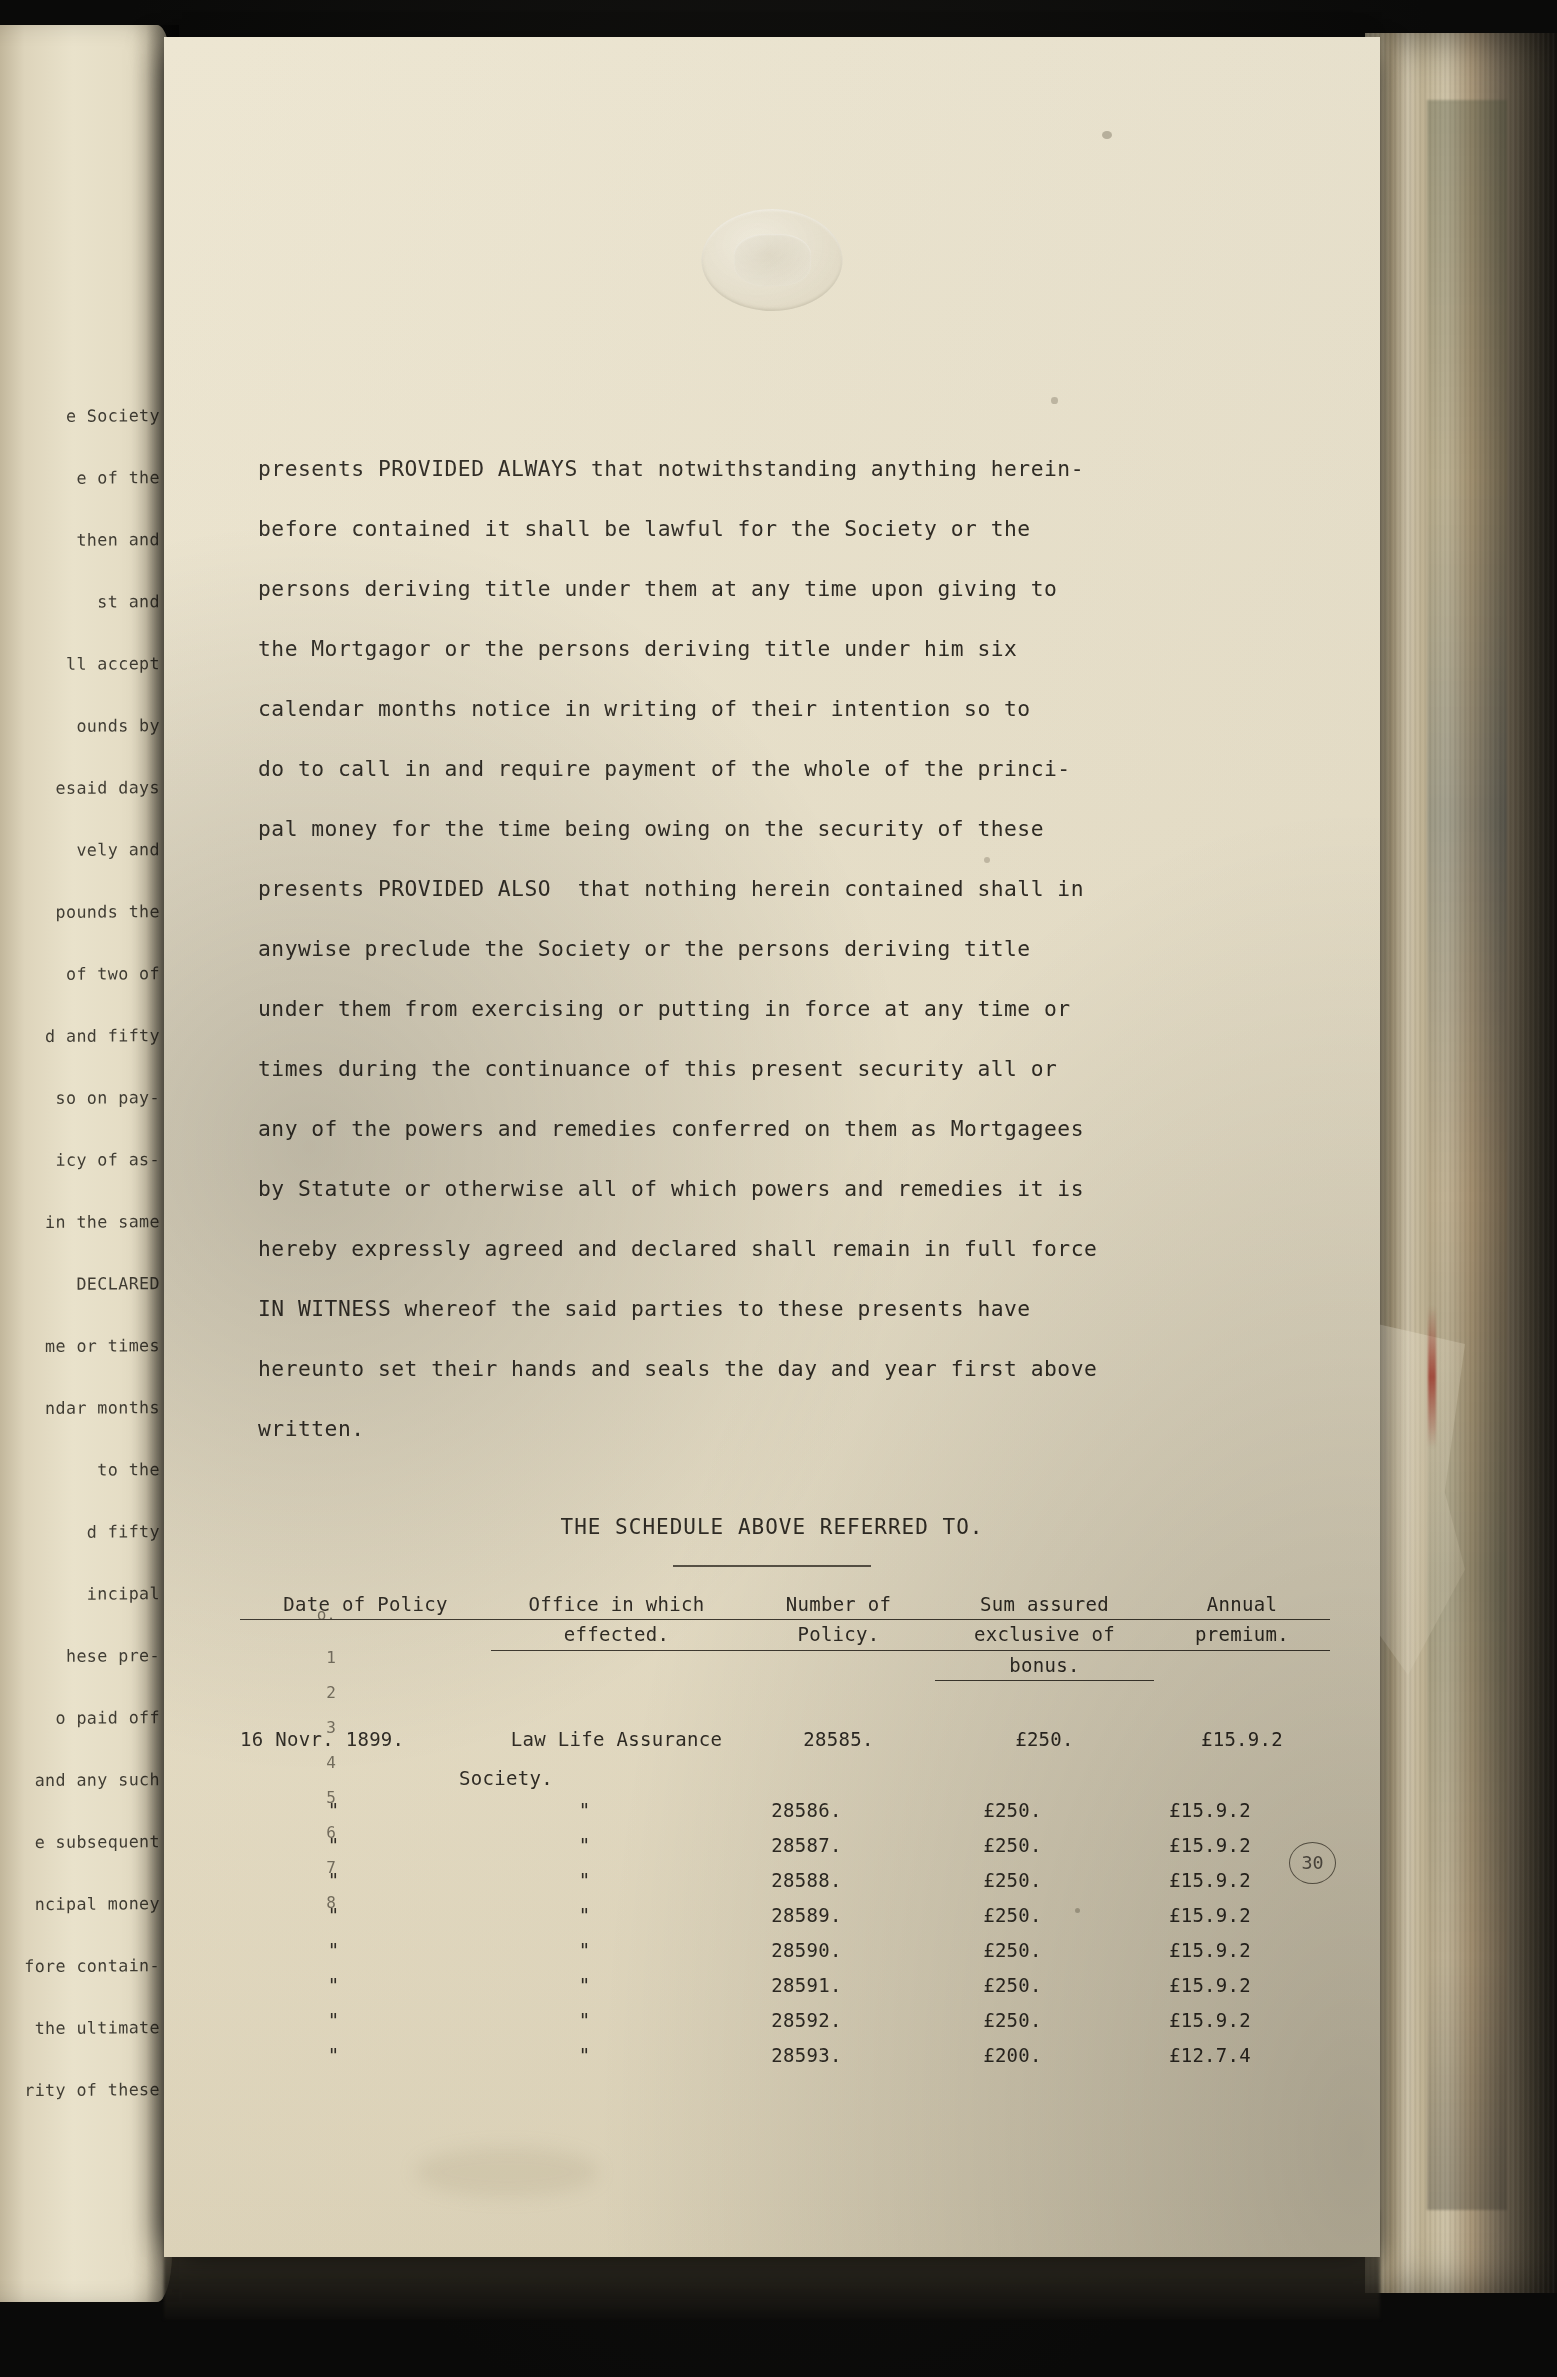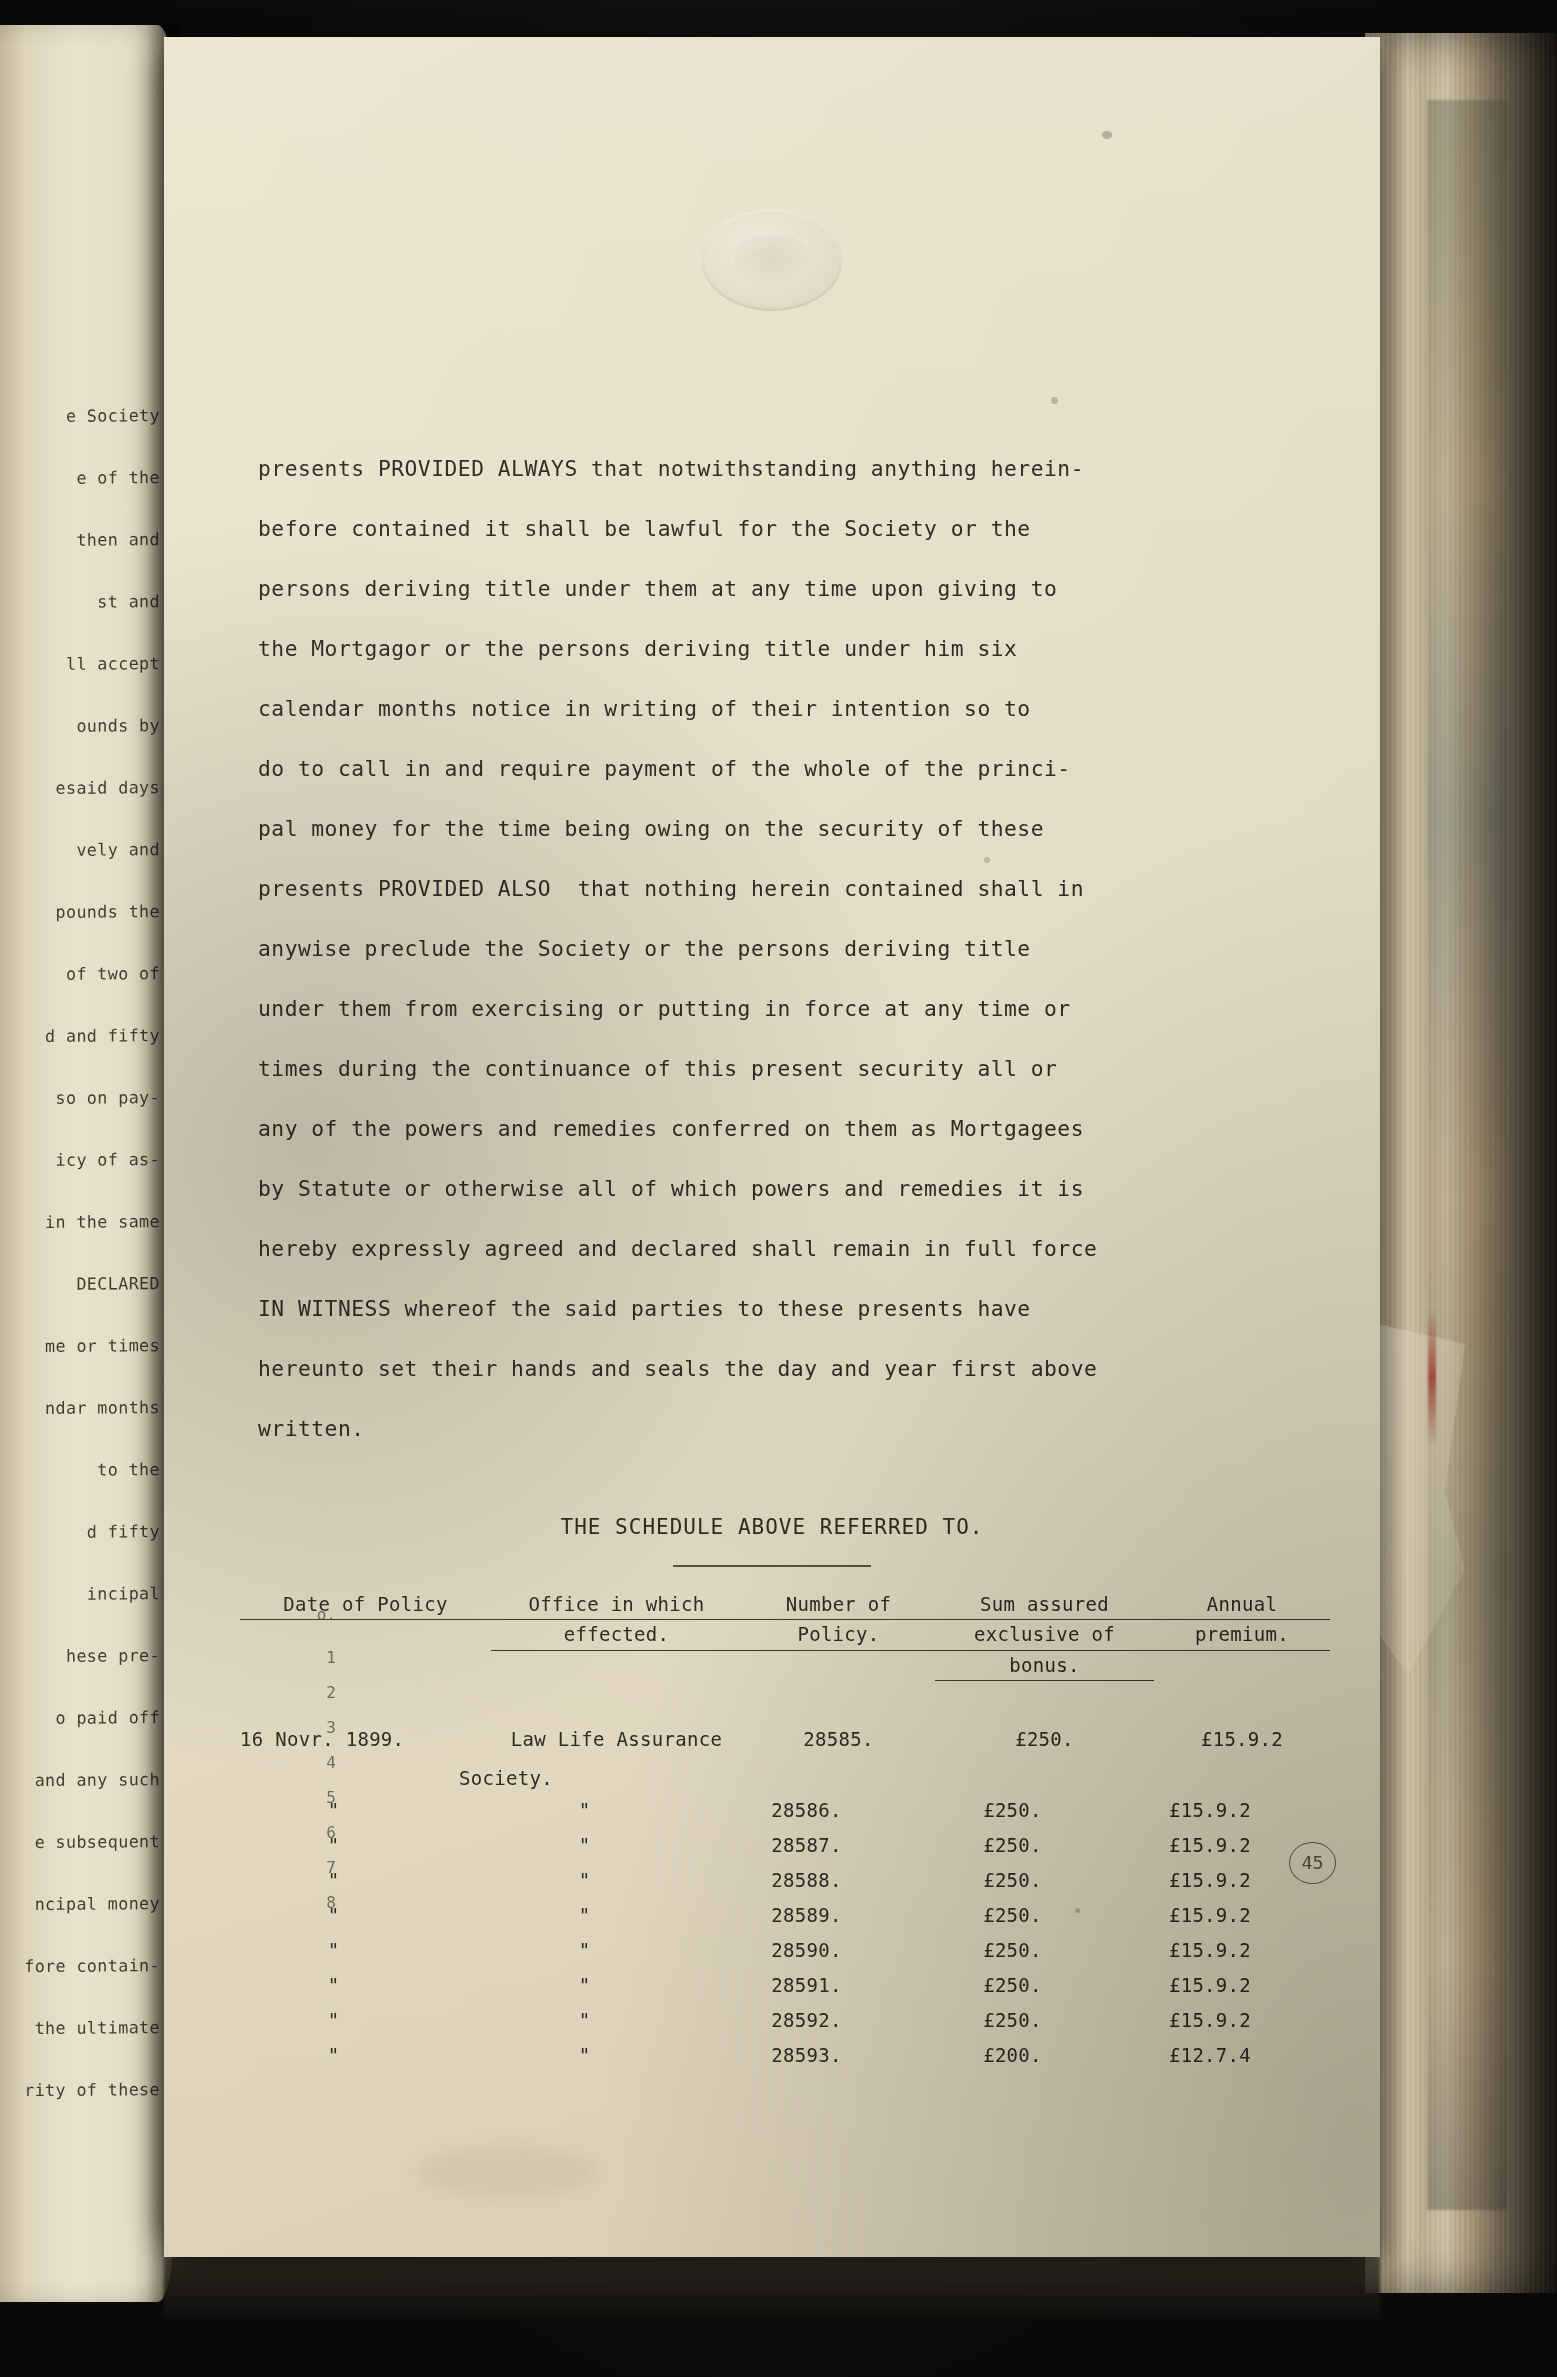--- a/index.html
+++ b/index.html
@@ -519,15 +519,15 @@
           <div class="cell c3"></div>
           <div class="cell c4"></div>
           <div class="cell c5"></div>
         </div>
 
       </div>
     </div>
 
   </div>
 
-  <div class="folio">45</div>
+  <div class="folio">30</div>
 </div>
 
 
 </body></html>

